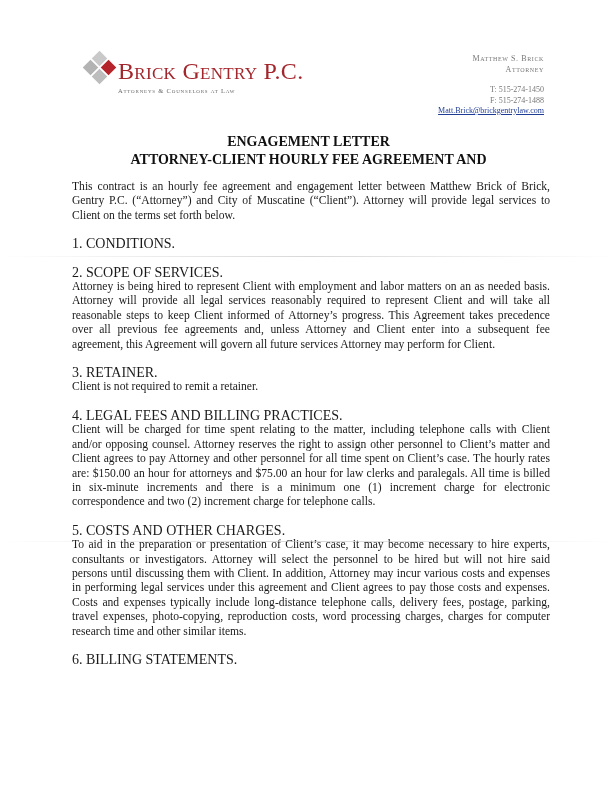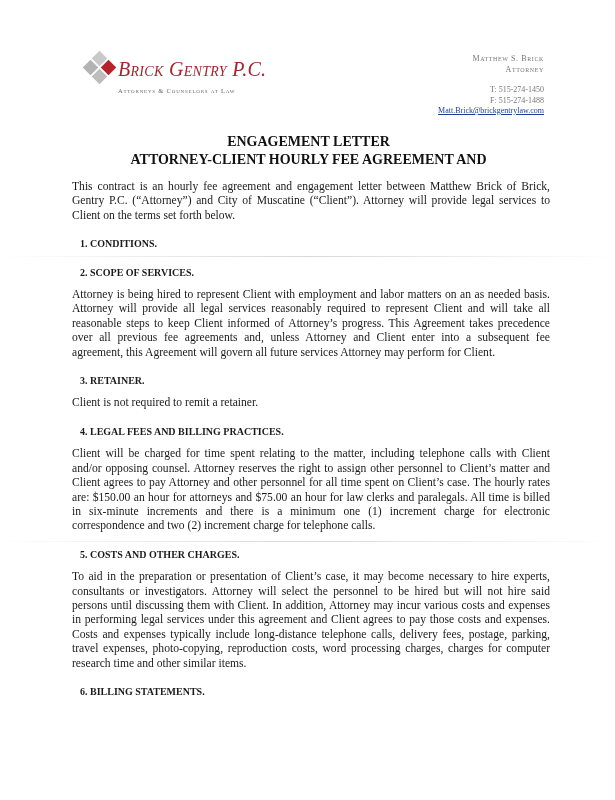--- a/index.html
+++ b/index.html
@@ -4,36 +4,36 @@
   <style>
     html, body { margin: 0; padding: 0; background: #ffffff; }
     body { width: 615px; height: 800px; position: relative; overflow: hidden;
            font-family: "Liberation Serif", "DejaVu Serif", serif; color: #1a1a1a; }
     .logo { position: absolute; left: 78px; top: 55px; width: 40px; height: 40px; }
     .logo .sq { position: absolute; width: 11px; height: 11px; transform: rotate(45deg); }
     .logo .s1 { left: 7px; top: 7px; background: #b3b3b3; }
     .logo .s2 { left: 16px; top: -2px; background: #c9c9c9; }
     .logo .s3 { left: 16px; top: 16px; background: #bdbdbd; }
     .logo .s4 { left: 25px; top: 7px; background: #b5242a; }
-    .firm-name { position: absolute; left: 118px; top: 58px; font-size: 20px; color: #a3262c;
-                 font-variant: small-caps; letter-spacing: 0.3px; white-space: nowrap; font-style: italic; }
+    .firm-name { position: absolute; left: 118px; top: 58px; font-size: 24px; color: #a3262c;
+                 font-variant: small-caps; letter-spacing: 0.3px; white-space: nowrap; }
     .firm-tag { position: absolute; left: 118px; top: 87px; font-size: 6.5px; color: #666;
                 font-variant: small-caps; letter-spacing: 0.8px; white-space: nowrap; }
     .contact { position: absolute; right: 71px; top: 54px; text-align: right; font-size: 8px;
                color: #777; line-height: 10.5px; }
     .contact .name, .contact .role { font-variant: small-caps; letter-spacing: 0.6px; text-align: right; }
     .contact .gap { height: 10px; }
     .contact .email { color: #1f3c94; text-decoration: underline; }
     .title { position: absolute; left: 60px; width: 497px; top: 133px; text-align: center;
              font-weight: bold; font-size: 14px; line-height: 18px; color: #111; }
     .body { position: absolute; left: 72px; width: 478px; top: 180px; font-size: 11.6px;
             line-height: 14.4px; text-align: justify; }
     .para { margin: 0 0 14px 0; }
     .section { margin: 0 0 14px 0; }
-    .section h2 { margin: 8px; font-size: 10px; font-weight: bold; line-height: 14.4px; }
+    .section h2 { margin: 0; font-size: 14px; font-weight: normal; line-height: 14.4px; }
     .section p { margin: 0; }
     .scan-line { position: absolute; height: 1px; background: linear-gradient(to right, rgba(200,200,200,0), rgba(190,190,190,0.6), rgba(200,200,200,0)); }
   </style>
 </head>
 <body>
 
 <div class="logo">
   <div class="sq s1"></div>
   <div class="sq s2"></div>
   <div class="sq s3"></div>

